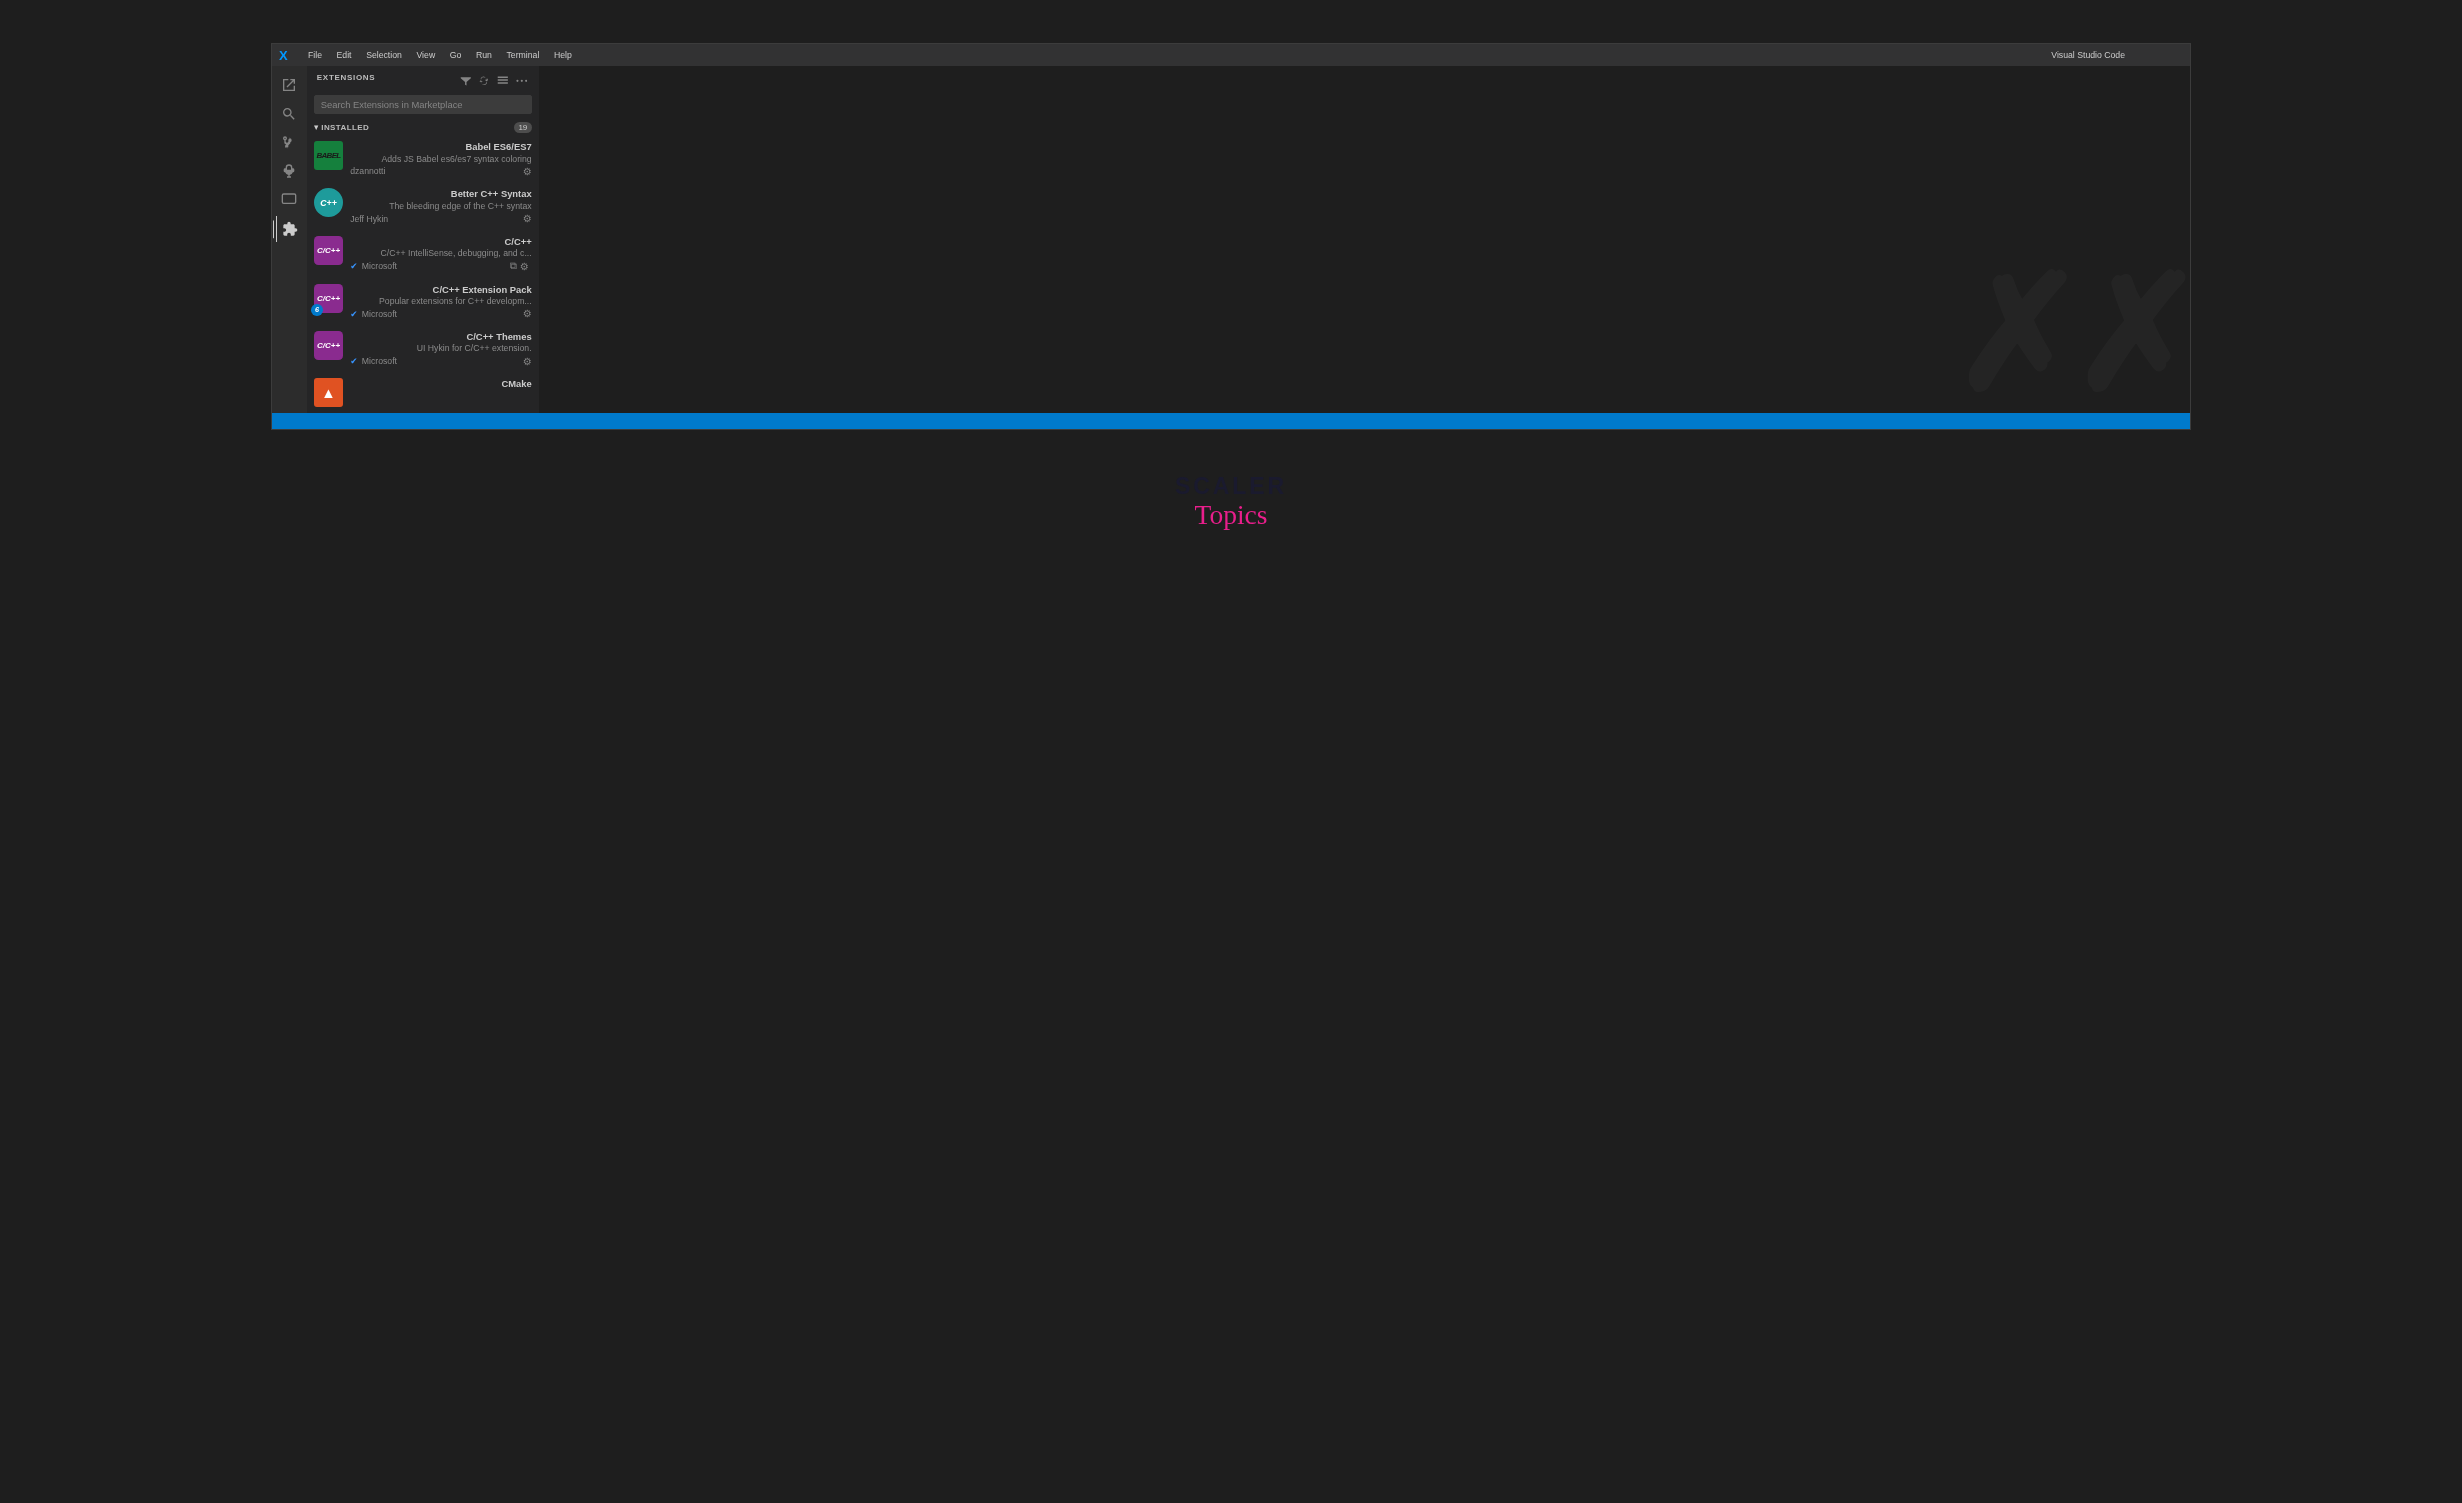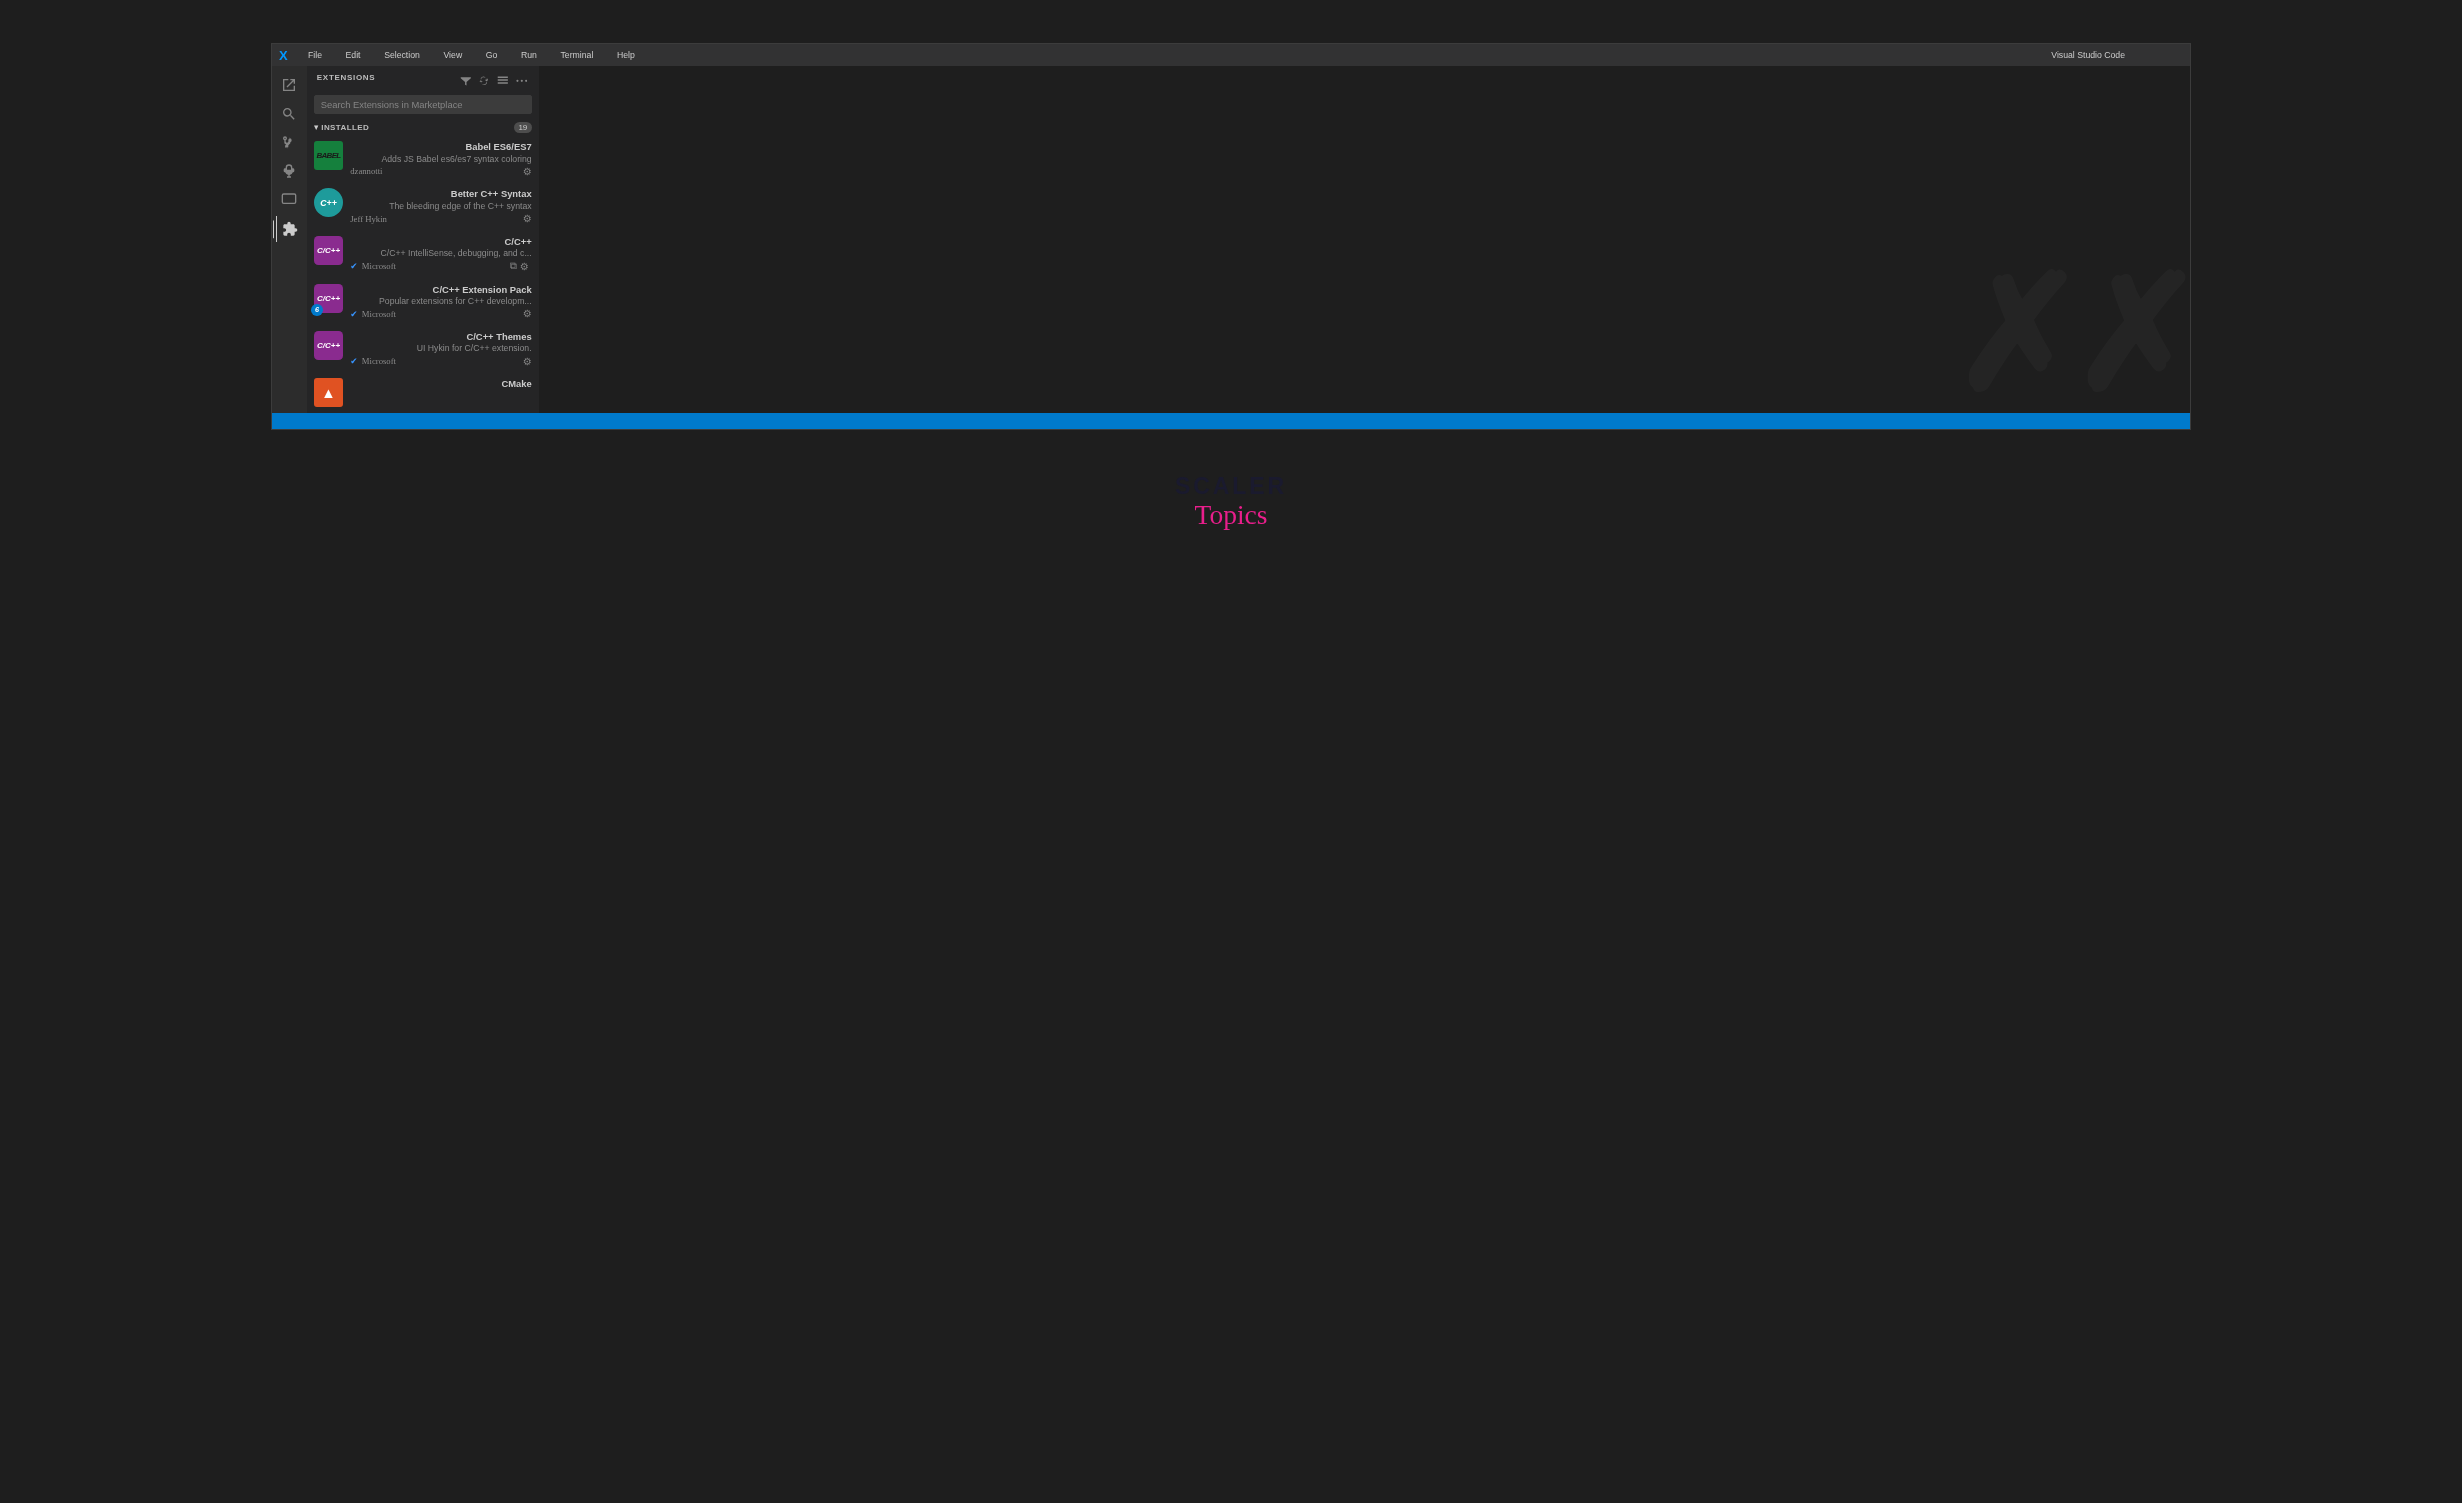--- a/index.html
+++ b/index.html
@@ -34,21 +34,21 @@
       flex-shrink: 0;
     }
     .title-bar-logo {
       color: #0098ff;
       font-size: 11.6px;
       font-weight: bold;
       margin-right: 14.5px;
     }
     .menu-bar {
       display: flex;
-      gap: 12px;
+      gap: 3px;
       flex: 1;
     }
     .menu-item {
       color: #cccccc;
       font-size: 8.7px;
       padding: 1.4px 5.8px;
       cursor: pointer;
       border-radius: 2.2px;
     }
     .title-bar-title {
@@ -248,21 +248,20 @@
       text-overflow: ellipsis;
     }
     .ext-footer {
       display: flex;
       align-items: center;
       justify-content: space-between;
     }
     .ext-author {
       color: #8b8b8b;
       font-size: 8.7px;
-      font-family: Liberation Serif, serif;
     }
     .ext-gear {
       color: #858585;
       font-size: 10px;
       cursor: pointer;
     }
 
     .verified-badge {
       display: inline-flex;
       align-items: center;

